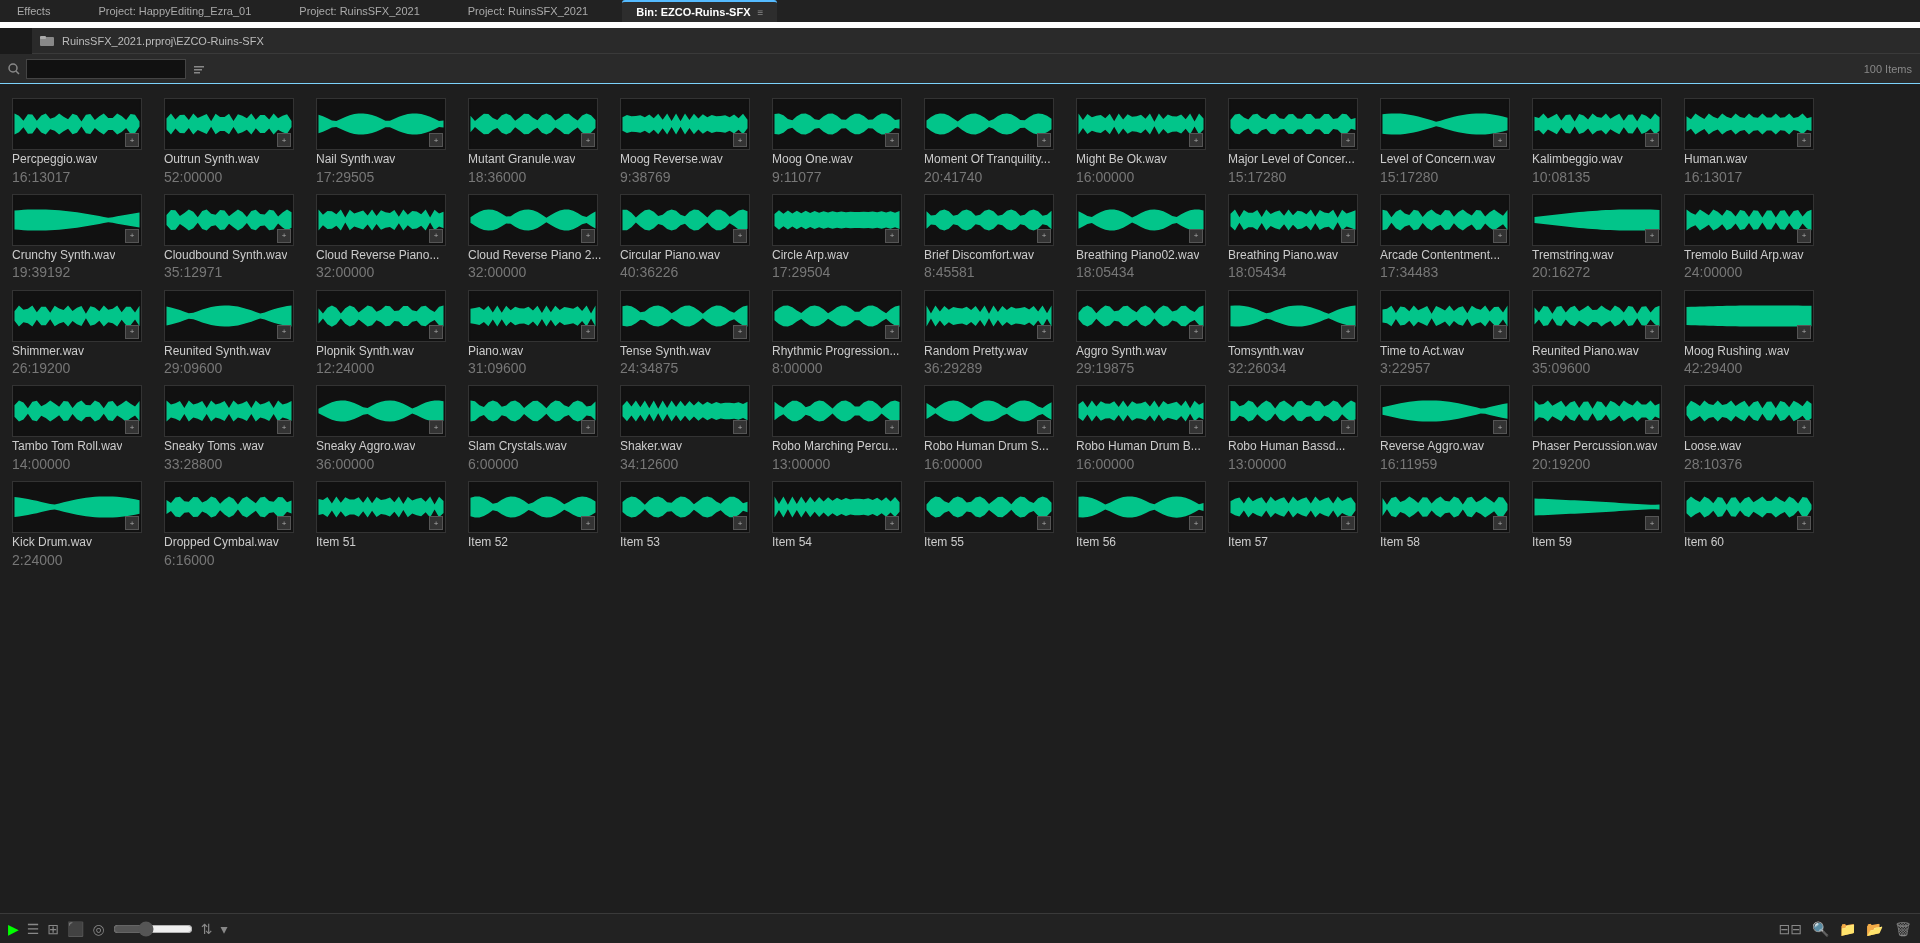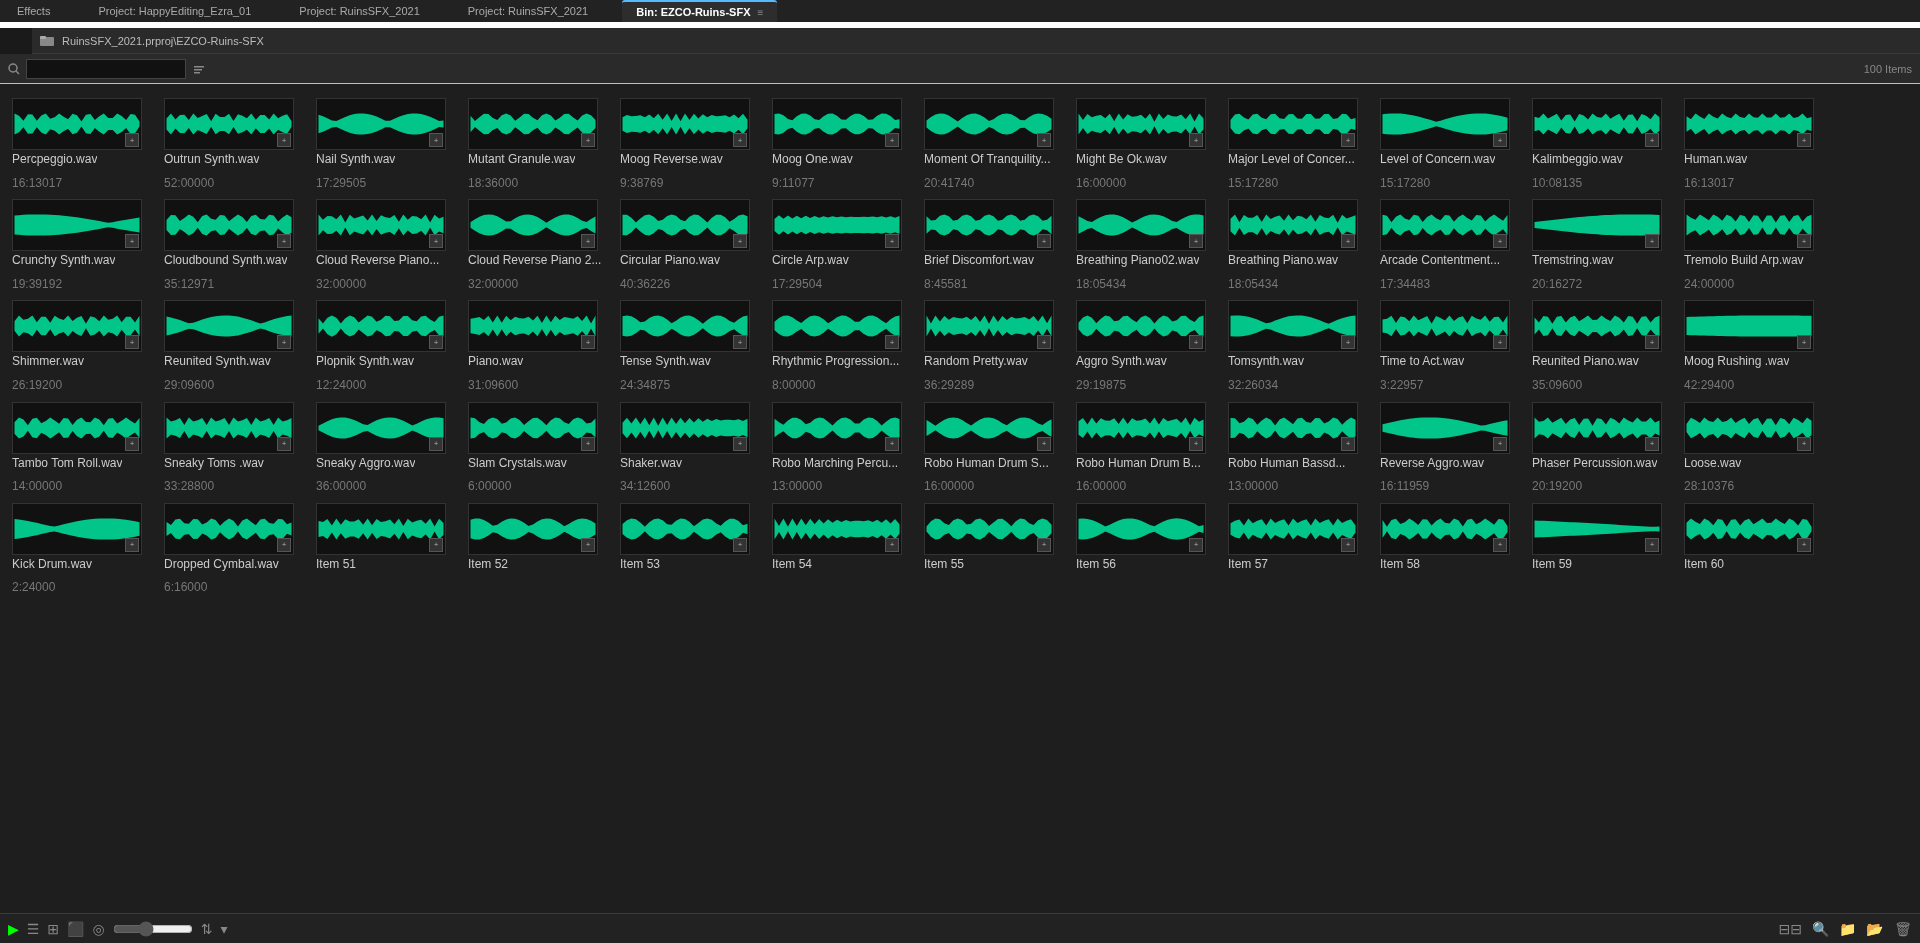--- a/index.html
+++ b/index.html
@@ -144,24 +144,23 @@
     .media-label {
       font-size: 12px;
       color: #ccc;
       max-width: 140px;
       overflow: hidden;
       white-space: nowrap;
       text-overflow: ellipsis;
       line-height: 1.3;
     }
     .media-duration {
-      font-size: 12px;
+      font-size: 14px;
       color: #777;
       line-height: 1.3;
-      margin-top: 8px;
     }
 
     
     .bottom-bar {
       display: flex;
       align-items: center;
       background: #222;
       height: 30px;
       border-top: 1px solid #3a3a3a;
       padding: 0 8px;

